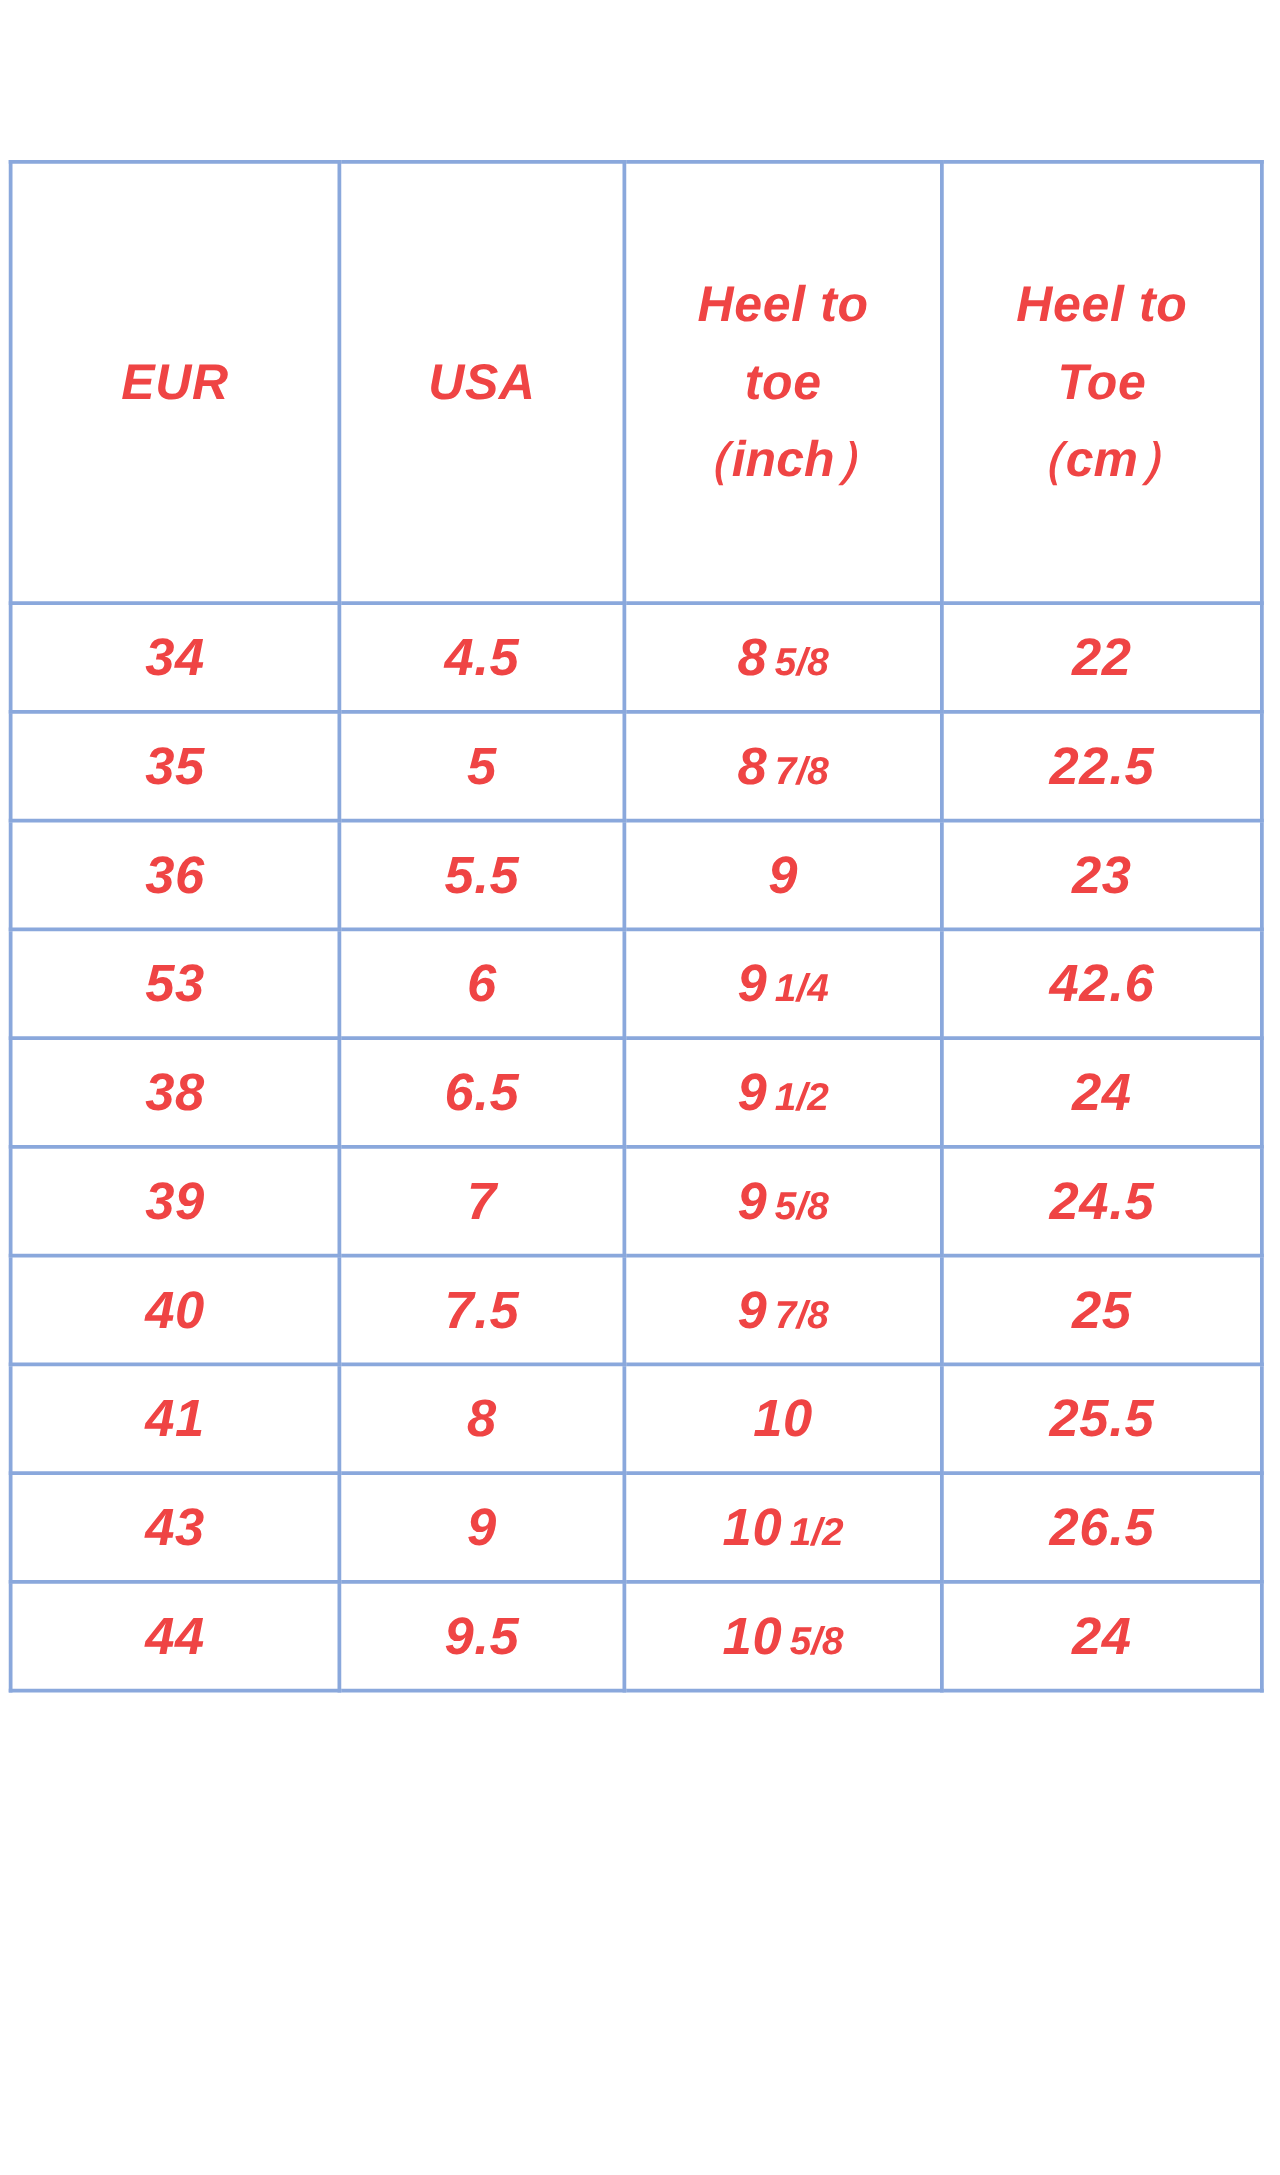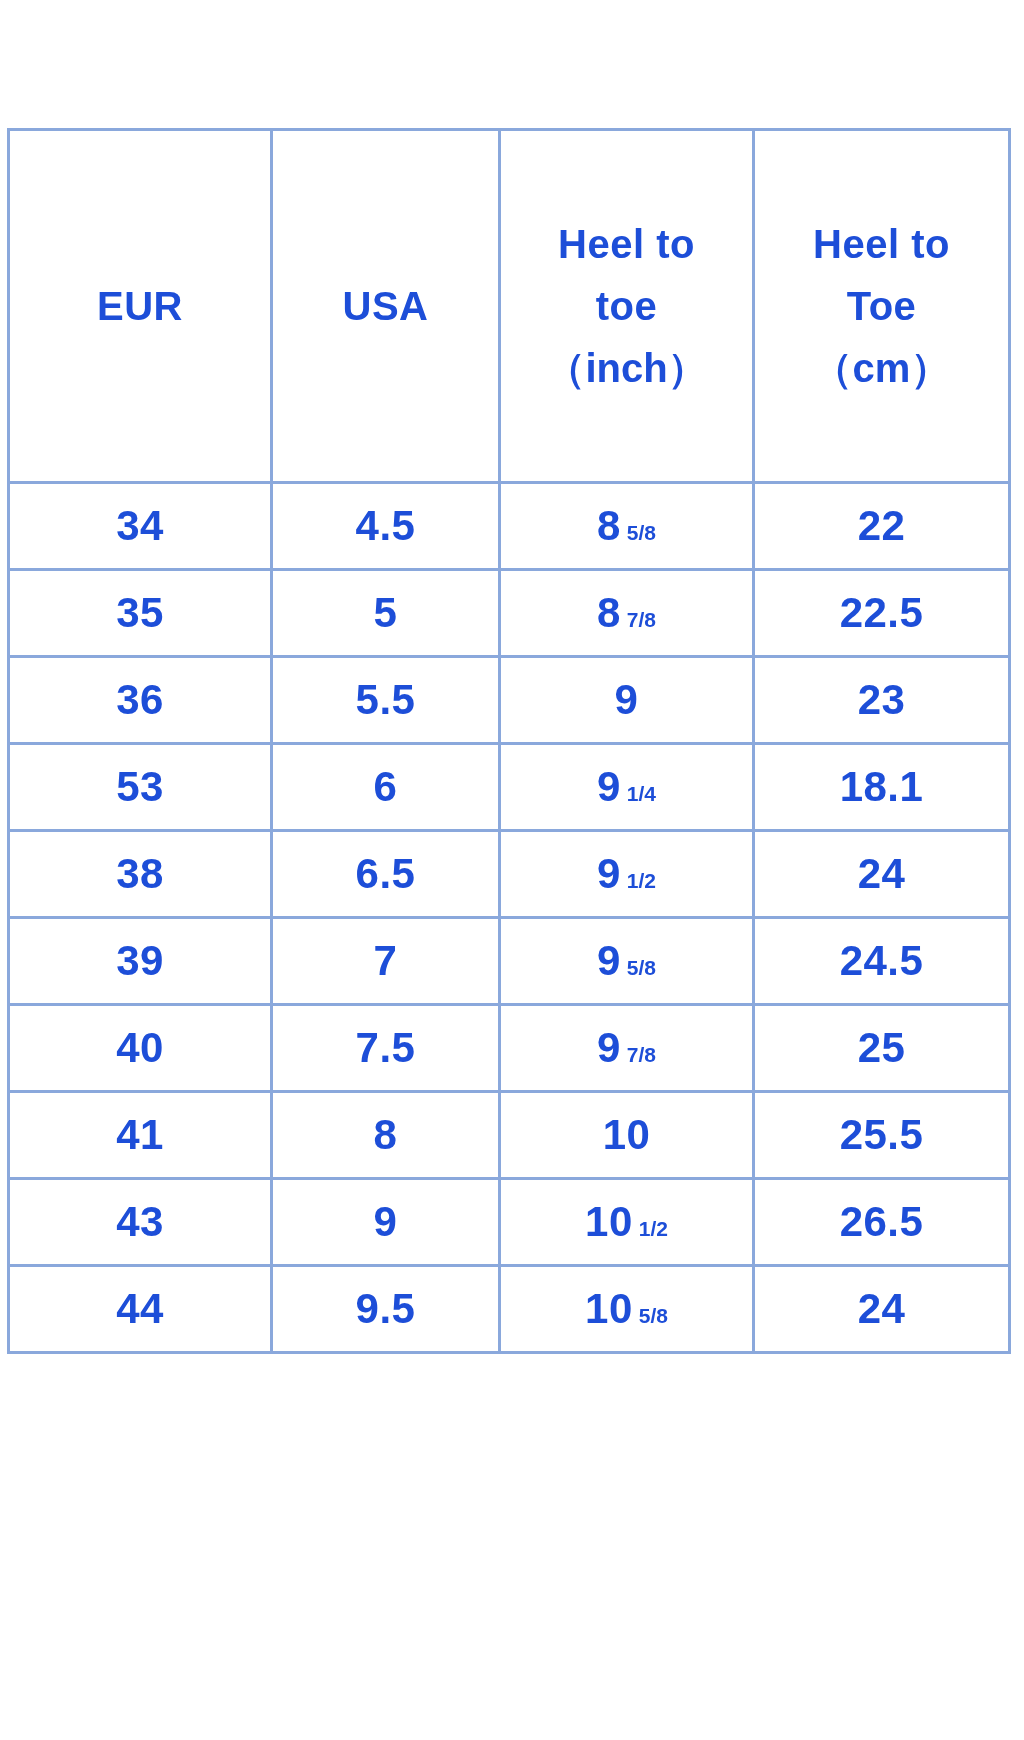--- a/index.html
+++ b/index.html
@@ -41,24 +41,25 @@
   table.size-chart col.c-eur  { width: 263px; }
   table.size-chart col.c-usa  { width: 228px; }
   table.size-chart col.c-inch { width: 254px; }
   table.size-chart col.c-cm   { width: 256px; }
 
   table.size-chart th,
   table.size-chart td {
     border: 3px solid #8aa8dc;
     text-align: center;
     vertical-align: middle;
-    color: #1d4ed8;
+    color: #ef4444;
     font-weight: bold;
     padding: 0;
     background: #ffffff;
+    font-style: italic;
   }
 
   table.size-chart thead th {
     height: 350px;
     font-size: 40px;
     line-height: 1.55;
     letter-spacing: 0.5px;
   }
 
   .hdr-line {
@@ -75,21 +76,21 @@
     height: 84px;
     font-size: 42px;
     line-height: 1;
     letter-spacing: 0.5px;
   }
 
   .cell-inch {
     white-space: nowrap;
   }
   .frac {
-    font-size: 21px;
+    font-size: 31px;
     letter-spacing: 0px;
   }
   .whole + .frac { margin-left: 6px; }
 </style>
 </head>
 <body>
 
 <div class="page">
   <div class="size-table-wrap">
     <table class="size-chart">
@@ -135,21 +136,21 @@
           <tr>
             <td>36</td>
             <td>5.5</td>
             <td><span class="cell-inch"><span class="whole">9</span></span></td>
             <td>23</td>
           </tr>
           <tr>
             <td>53</td>
             <td>6</td>
             <td><span class="cell-inch"><span class="whole">9</span><span class="frac">1/4</span></span></td>
-            <td>18.1</td>
+            <td>42.6</td>
           </tr>
           <tr>
             <td>38</td>
             <td>6.5</td>
             <td><span class="cell-inch"><span class="whole">9</span><span class="frac">1/2</span></span></td>
             <td>24</td>
           </tr>
           <tr>
             <td>39</td>
             <td>7</td>

